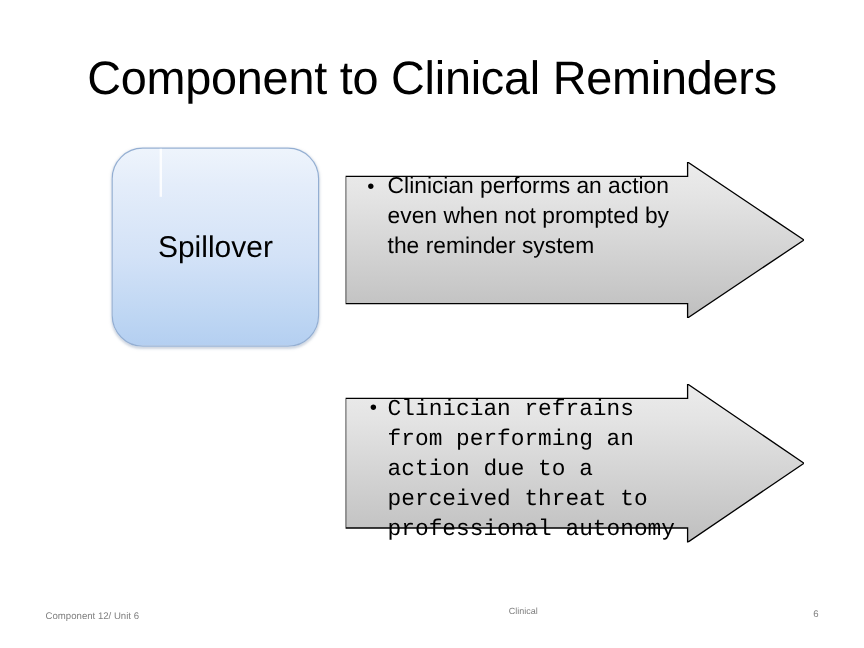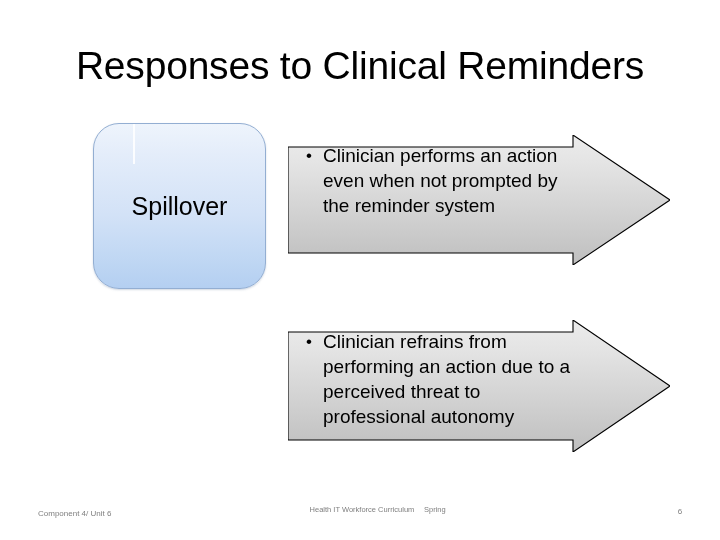--- a/index.html
+++ b/index.html
@@ -117,21 +117,21 @@
   .arrow-text {
     position: absolute;
     left: 306px;
     width: 268px;
     font-size: 19px;
     line-height: 25px;
     color: #000000;
     z-index: 2;
   }
   #row-spillover .arrow-text { top: 20px; }
-  #row-reactance .arrow-text { top: 24px; }
+  #row-reactance .arrow-text { top: 24px; font-family: Liberation Mono, monospace; }
 
   .bullet-line {
     position: relative;
     padding-left: 17px;
   }
   .bullet-line::before {
     content: "\2022";
     position: absolute;
     left: 0;
     top: 0;
@@ -186,21 +186,21 @@
     font-size: 8px;
     line-height: 11px;
     color: #7f7f7f;
   }
 </style>
 </head>
 <body>
 
 <div id="slide">
 
-  <div id="slide-title">Responses to Clinical Reminders</div>
+  <div id="slide-title">Component to Clinical Reminders</div>
 
   <div class="row" id="row-spillover">
 
     <div class="arrow-wrap">
       <svg viewBox="0 0 382 130" preserveAspectRatio="none" aria-hidden="true">
         <defs>
           <linearGradient id="arrowGrad1" x1="0" y1="0" x2="0" y2="1">
             <stop offset="0%" stop-color="#ececec"></stop>
             <stop offset="22%" stop-color="#e4e4e4"></stop>
             <stop offset="60%" stop-color="#d2d2d2"></stop>
@@ -239,21 +239,20 @@
     </div>
 
     <div class="arrow-text">
       <div class="bullet-line">Clinician refrains from performing an action due to a perceived threat to professional autonomy</div>
     </div>
 
 
   </div>
 
   <div id="footer">
-    <div id="footer-left">Component 4/ Unit 6</div>
+    <div id="footer-left">Component 12/ Unit 6</div>
     <div id="footer-center">
-      <span class="fc-line">Health IT Workforce Curriculum</span>
-    </div>
-    <div id="footer-version">Spring</div>
+    </div>
+    <div id="footer-version">Clinical</div>
     <div id="footer-page">6</div>
   </div>
 
 </div>
 
 </body></html>

